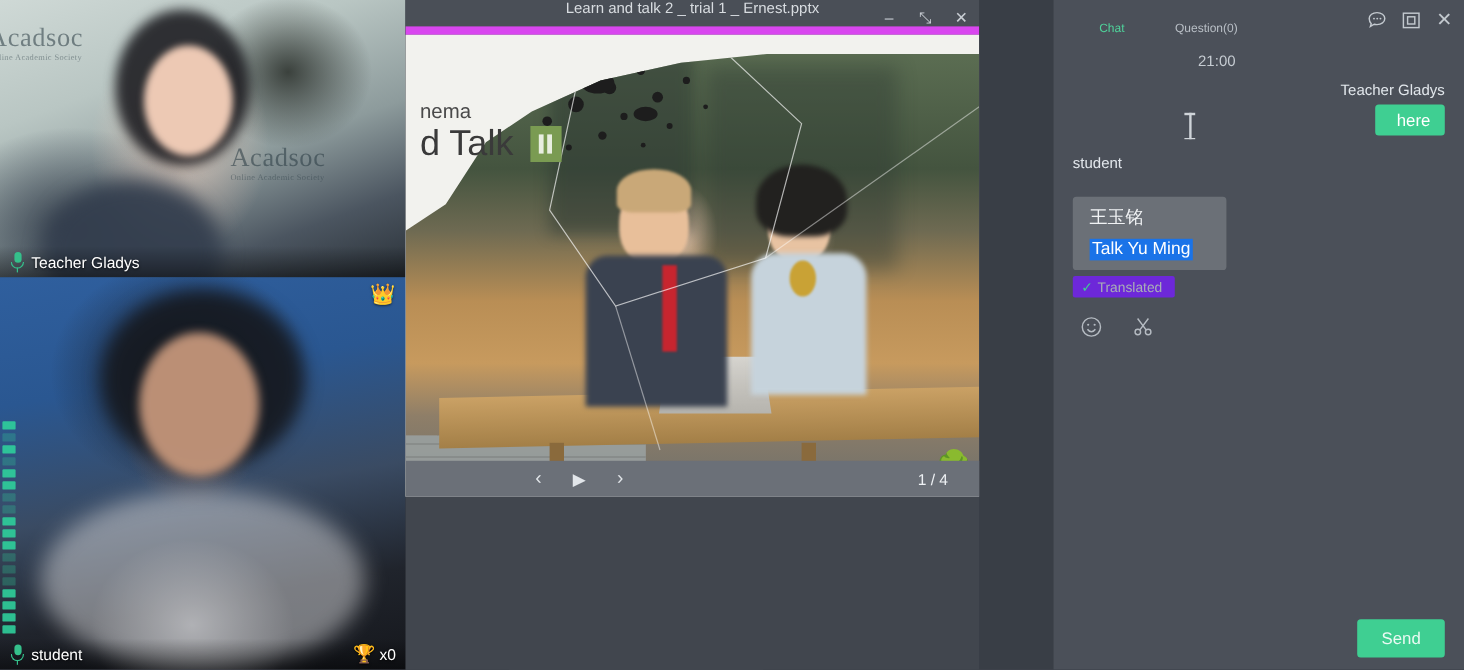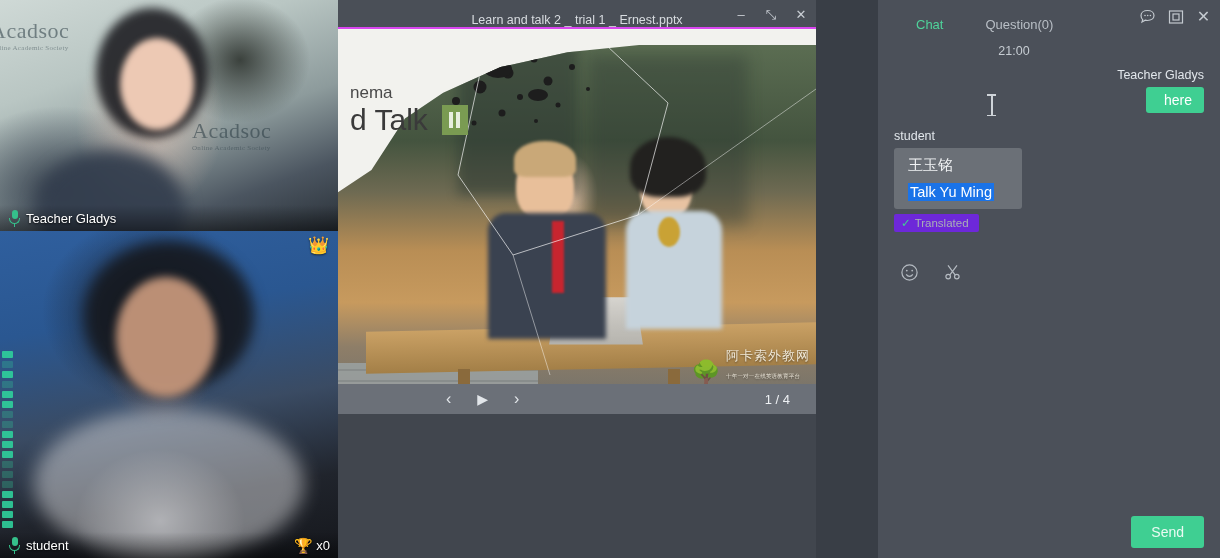--- a/index.html
+++ b/index.html
@@ -56,22 +56,22 @@
 
   .wm { position:absolute; color:#2a3b43; opacity:.55; pointer-events:none;
     font-family:"Liberation Serif", serif; }
   .wm .wm-main { font-size:22px; letter-spacing:.5px; }
   .wm .wm-sub { font-size:7px; letter-spacing:.3px; opacity:.8; }
 
   
   #ppt-win { position:absolute; left:338px; top:0; width:478px; height:558px; background:#41464e; }
 
   #ppt-titlebar { position:relative; height:29px; background:#4a4f57;
-    display:flex; align-items:flex-end; justify-content:center;
-    border-bottom:2px solid #d946ef; }
+    display:flex; align-items:flex-start; justify-content:center;
+    border-bottom:7px solid #d946ef; }
   #ppt-title { color:#d8dce0; font-size:12.5px; }
   .win-btns { position:absolute; right:0; top:0; height:29px; display:flex; }
   .win-btn { width:30px; height:29px; display:flex; align-items:center; justify-content:center;
     color:#c9ced4; font-size:13px; cursor:pointer; }
 
   #slide-area { position:relative; width:478px; height:385px; background:#f2f2ee; overflow:hidden; }
 
   #slide-head { position:absolute; left:0; top:26px; width:100%; }
   #slide-title { font-size:30px; color:#3a3a3a; font-weight:normal; padding-left:12px;
     display:flex; align-items:center; gap:14px; }
@@ -120,37 +120,37 @@
   #page-indicator { margin-left:auto; margin-right:26px; color:#eef1f4; font-size:13px; }
 
   
   #gap-strip { position:absolute; left:816px; top:0; width:62px; height:558px; background:#393e46; }
 
   
   #chat-panel { position:absolute; left:878px; top:0; width:342px; height:558px;
     background:#4b5059; display:flex; flex-direction:column; }
 
   #chat-head { position:relative; height:38px; display:flex; align-items:center; padding-top:10px; }
-  .tab { font-size:13px; color:#b9bfc6; cursor:pointer; }
+  .tab { font-size:10px; color:#b9bfc6; cursor:pointer; }
   #tab-chat { margin-left:38px; color:#4fd39b; }
   #tab-question { margin-left:42px; }
   .head-icons { position:absolute; right:8px; top:8px; display:flex; align-items:center; gap:11px; }
   .hi { width:17px; height:17px; color:#c3c9cf; cursor:pointer; display:flex;
     align-items:center; justify-content:center; }
 
   #chat-body { position:relative; flex:1; padding:0 16px; overflow:hidden; }
   #chat-time { text-align:center; color:#c6ccd2; font-size:12.5px; margin-top:6px; margin-right:70px; }
 
   .msg { margin-top:10px; }
   .msg.right { text-align:right; }
   .msg .who { font-size:12.5px; color:#e2e7ec; margin-bottom:5px; }
   .bubble { display:inline-block; padding:5px 12px; font-size:14px; border-radius:3px; }
   .bubble.green { background:#3fcf92; color:#fff;padding-left:18px; }
   .bubble.grey { background:#6b7077; color:#fff; text-align:left; padding:8px 10px 8px 14px;
-    min-width:128px; }
+    min-width:128px;margin-top:16px; }
   .bubble.grey .cn { font-size:15px; color:#f0f2f4; }
   .bubble.grey .en { font-size:14.5px; background:#1a73e8; color:#fff; display:inline-block;
     margin-top:8px; padding:1px 2px; }
   .translated { display:inline-block; margin-top:5px; background:#6d28d9; color:#a9afb6;
     font-size:11.5px; padding:2px 10px 2px 7px; border-radius:2px; }
   .translated .tick { color:#3fcf92; margin-right:4px; }
 
   #caret { position:absolute; left:109px; top:56px; width:9px; height:22px; }
   #caret i { position:absolute; left:4px; top:0; width:1.5px; height:22px; background:#cfd4d9; }
   #caret b, #caret s { position:absolute; left:0; width:9px; height:1.5px; background:#cfd4d9; }
@@ -292,25 +292,20 @@
           </svg>
 
           <svg class="poly-line" viewBox="0 0 478 368">
             <polyline points="146,10 268,0 330,58 300,170 175,210 120,130 146,10" fill="none" stroke="#ffffff" stroke-width="1" opacity=".65"></polyline>
             <polyline points="300,170 478,44" fill="none" stroke="#ffffff" stroke-width="1" opacity=".45"></polyline>
             <polyline points="175,210 212,330" fill="none" stroke="#ffffff" stroke-width="1" opacity=".45"></polyline>
           </svg>
         </div>
         <div id="photo-wm">
           <span class="tree">🌳</span>
-          <span class="txt">
-            <span class="cn">阿卡索外教网</span><br>
-            <span class="tag">十年一对一在线英语教育平台</span><br>
-            <span class="en">Acadsoc.com.cn</span>
-          </span>
         </div>
       </div>
 
       <div id="slide-head">
         <div id="slide-sub">nema</div>
         <div id="slide-title">
           <span>d Talk</span>
           <span class="pause-box">
               <i></i>
               <i></i>

